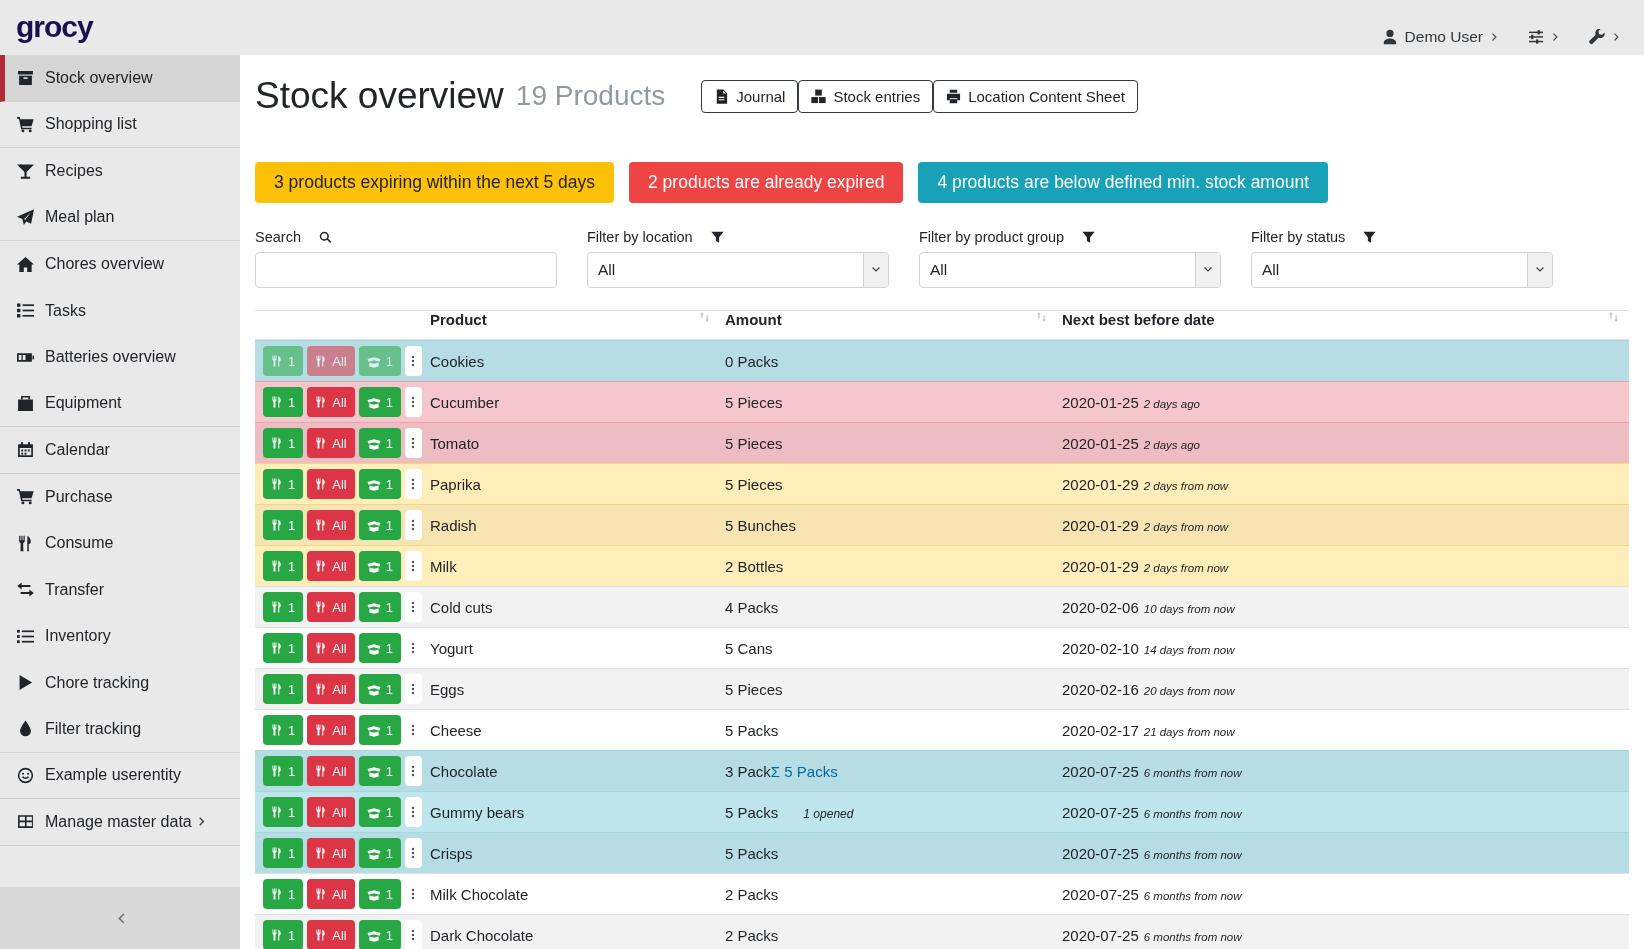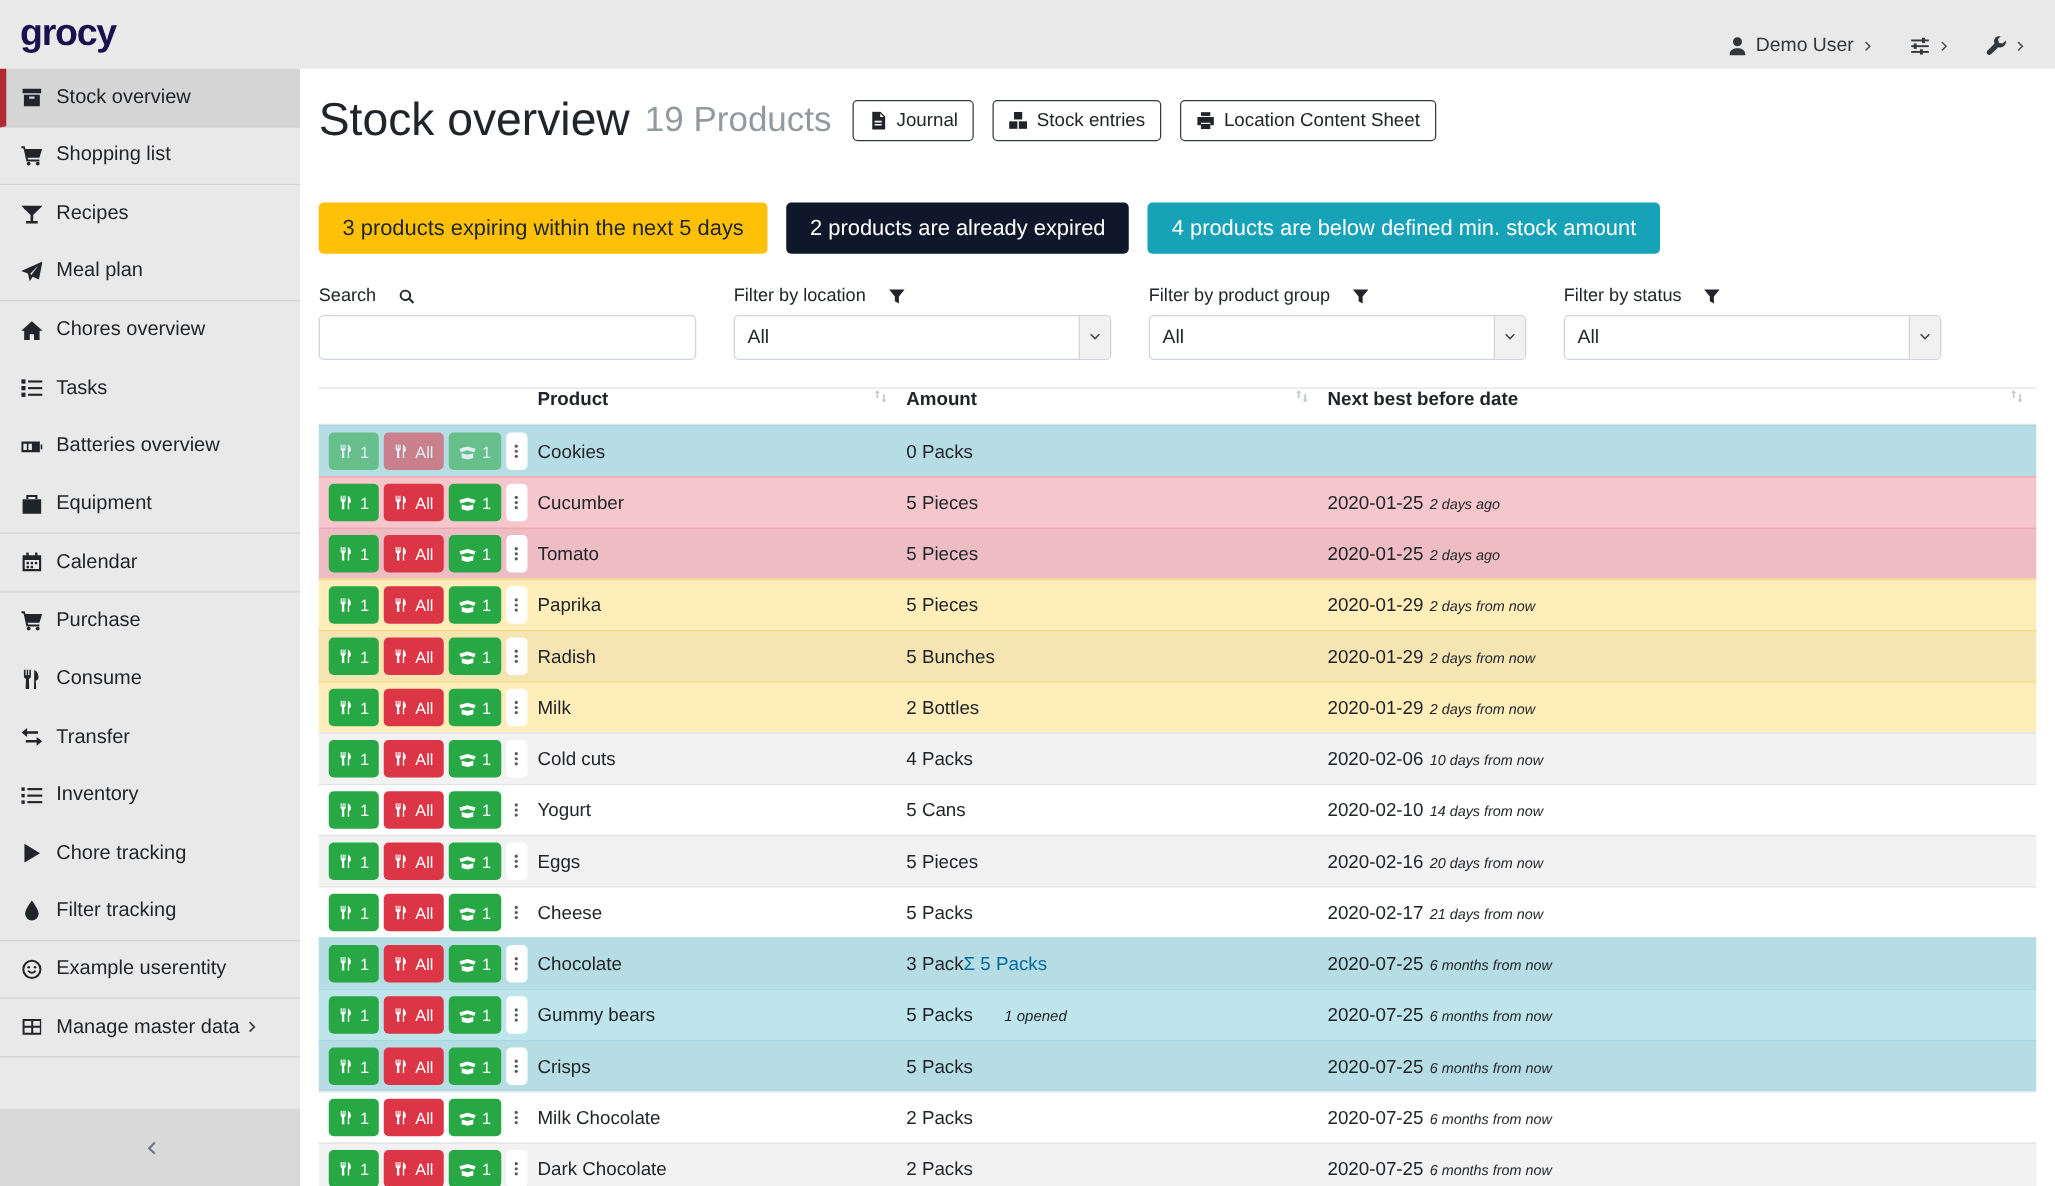--- a/index.html
+++ b/index.html
@@ -30,21 +30,21 @@
                    display:flex; align-items:center; justify-content:center; cursor:pointer; }
   .side-collapse svg { width:13px; height:13px; color:#6c757d; }
 
   
   .main { position:absolute; left:240px; top:55px; width:1404px; height:894px;
           background:#fff; padding:20px 15px 0 15px; overflow:hidden; }
 
   .title-row { display:flex; align-items:center; }
   h1 { font-size:37px; font-weight:400; color:#212529; }
   .subtitle { font-size:28px; color:#939a9f; margin-left:12px; font-weight:400; }
-  .top-buttons { display:flex; gap:15px; margin-left:17px; }
+  .top-buttons { display:flex; margin-left:36px; }
   .btn-outline { display:flex; align-items:center; gap:7px; border:1px solid #343a40; border-radius:4px;
                  background:#fff; padding:7px 12px; font-size:15px; color:#212529; cursor:pointer; }
   .btn-outline svg { width:15px; height:15px; }
 
   .alerts { display:flex; gap:15px; margin-top:13px; }
   .alert { border-radius:4px; padding:10px 19px; font-size:17.5px; cursor:pointer; white-space:nowrap;margin-top:32px; }
 
   .filters { display:flex; gap:30px; margin-top:26px; }
   .filter-block { width:302px; }
   .filter-label { display:flex; align-items:center; gap:18px; font-size:14.5px; margin-bottom:7px; }
@@ -356,21 +356,21 @@
               <rect x="4" y="10.8" width="8" height="4.4"></rect>
             </svg>
           </span>
           <span>Location Content Sheet</span>
         </button>
       </div>
   </div>
 
   <div class="alerts" id="alerts">
       <div class="alert" style="background: rgb(255, 193, 7); color: rgb(33, 37, 41);">3 products expiring within the next 5 days</div>
-      <div class="alert" style="background: #0f172a; color: rgb(255, 255, 255);">2 products are already expired</div>
+      <div class="alert" style="background: #ef4444; color: rgb(255, 255, 255);">2 products are already expired</div>
       <div class="alert" style="background: rgb(23, 162, 184); color: rgb(255, 255, 255);">4 products are below defined min. stock amount</div>
     </div>
 
   <div class="filters">
     <div class="filter-block">
       <div class="filter-label">
         <span>Search</span>
         <span class="icon">
             <svg viewBox="0 0 16 16" fill="currentColor" xmlns="http://www.w3.org/2000/svg">
               <path d="M6.5 1a5.5 5.5 0 1 0 3.4 9.8l3.9 3.9 1.4-1.4-3.9-3.9A5.5 5.5 0 0 0 6.5 1zm0 1.8a3.7 3.7 0 1 1 0 7.4 3.7 3.7 0 0 1 0-7.4z" fill-rule="evenodd"></path>

